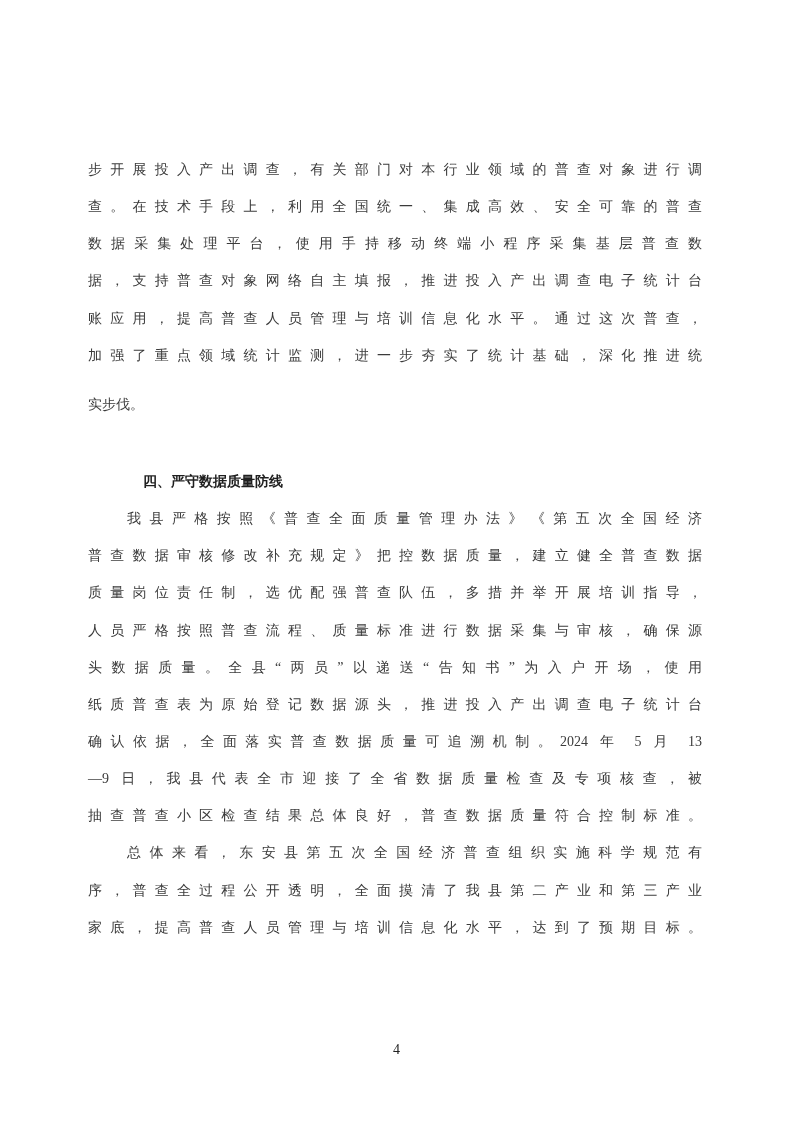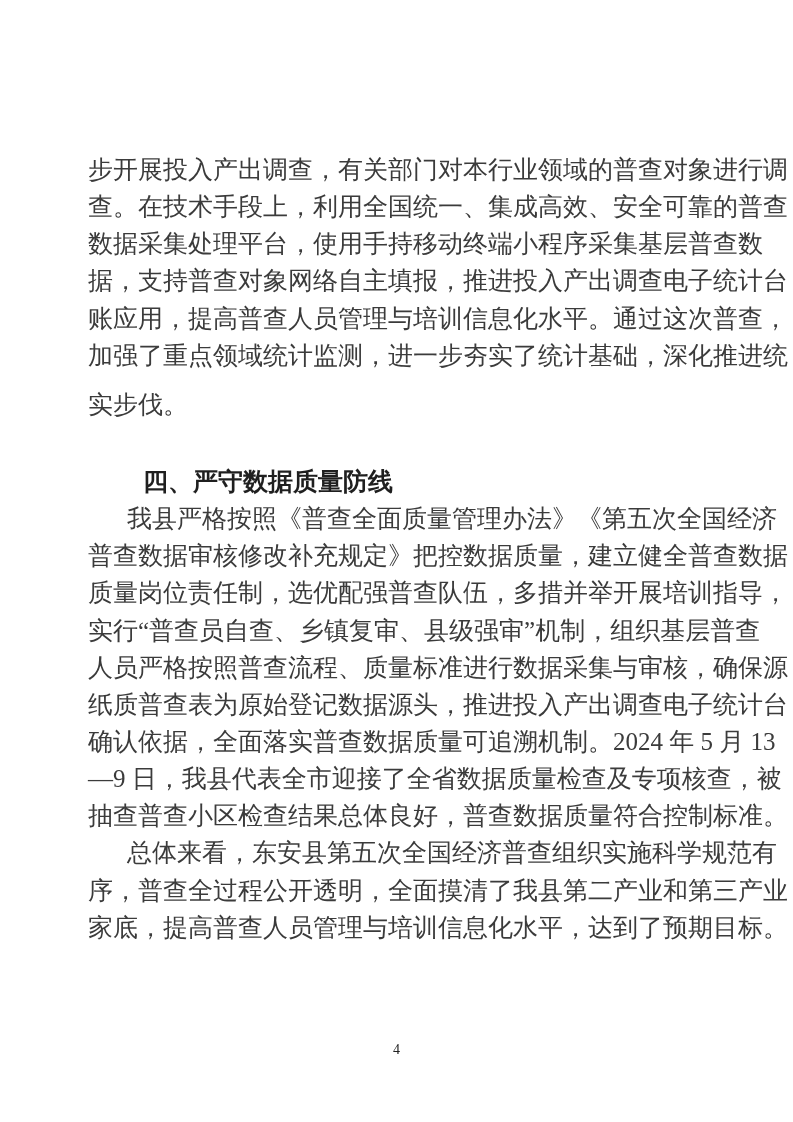--- a/index.html
+++ b/index.html
@@ -15,21 +15,21 @@
     overflow: hidden;
     font-family: "Liberation Serif", serif;
   }
   .text-block {
     position: absolute;
     left: 88px;
     top: 151px;
     width: 614px;
   }
   .ln {
-    font-size: 25px;
+    font-size: 14px;
     line-height: 37.15px;
     height: 37.15px;
     color: #3b3b3b;
     text-align: justify;
     text-align-last: justify;
     text-justify: inter-character;
     white-space: nowrap;
     overflow: visible;
     font-weight: 400;
   }
@@ -72,22 +72,22 @@
     <div class="ln">查。在技术手段上，利用全国统一、集成高效、安全可靠的普查</div>
     <div class="ln">数据采集处理平台，使用手持移动终端小程序采集基层普查数</div>
     <div class="ln">据，支持普查对象网络自主填报，推进投入产出调查电子统计台</div>
     <div class="ln">账应用，提高普查人员管理与培训信息化水平。通过这次普查，</div>
     <div class="ln">加强了重点领域统计监测，进一步夯实了统计基础，深化推进统</div>
     <div class="ln ln-end">实步伐。</div>
     <div class="ln ln-head">四、严守数据质量防线</div>
     <div class="ln ln-indent">我县严格按照《普查全面质量管理办法》《第五次全国经济</div>
     <div class="ln">普查数据审核修改补充规定》把控数据质量，建立健全普查数据</div>
     <div class="ln">质量岗位责任制，选优配强普查队伍，多措并举开展培训指导，</div>
-    <div class="ln">实行“普查员自查、乡镇复审、县级强审”机制，组织基层普查</div>
     <div class="ln">人员严格按照普查流程、质量标准进行数据采集与审核，确保源</div>
+    <div class="ln">头数据质量。全县“两员”以递送“告知书”为入户开场，使用</div>
     <div class="ln">纸质普查表为原始登记数据源头，推进投入产出调查电子统计台</div>
     <div class="ln">确认依据，全面落实普查数据质量可追溯机制。2024 年 5 月 13</div>
     <div class="ln">—9 日，我县代表全市迎接了全省数据质量检查及专项核查，被</div>
     <div class="ln">抽查普查小区检查结果总体良好，普查数据质量符合控制标准。</div>
     <div class="ln ln-indent">总体来看，东安县第五次全国经济普查组织实施科学规范有</div>
     <div class="ln">序，普查全过程公开透明，全面摸清了我县第二产业和第三产业</div>
     <div class="ln">家底，提高普查人员管理与培训信息化水平，达到了预期目标。</div>
   </div>
 
   <div class="page-number">4</div>

